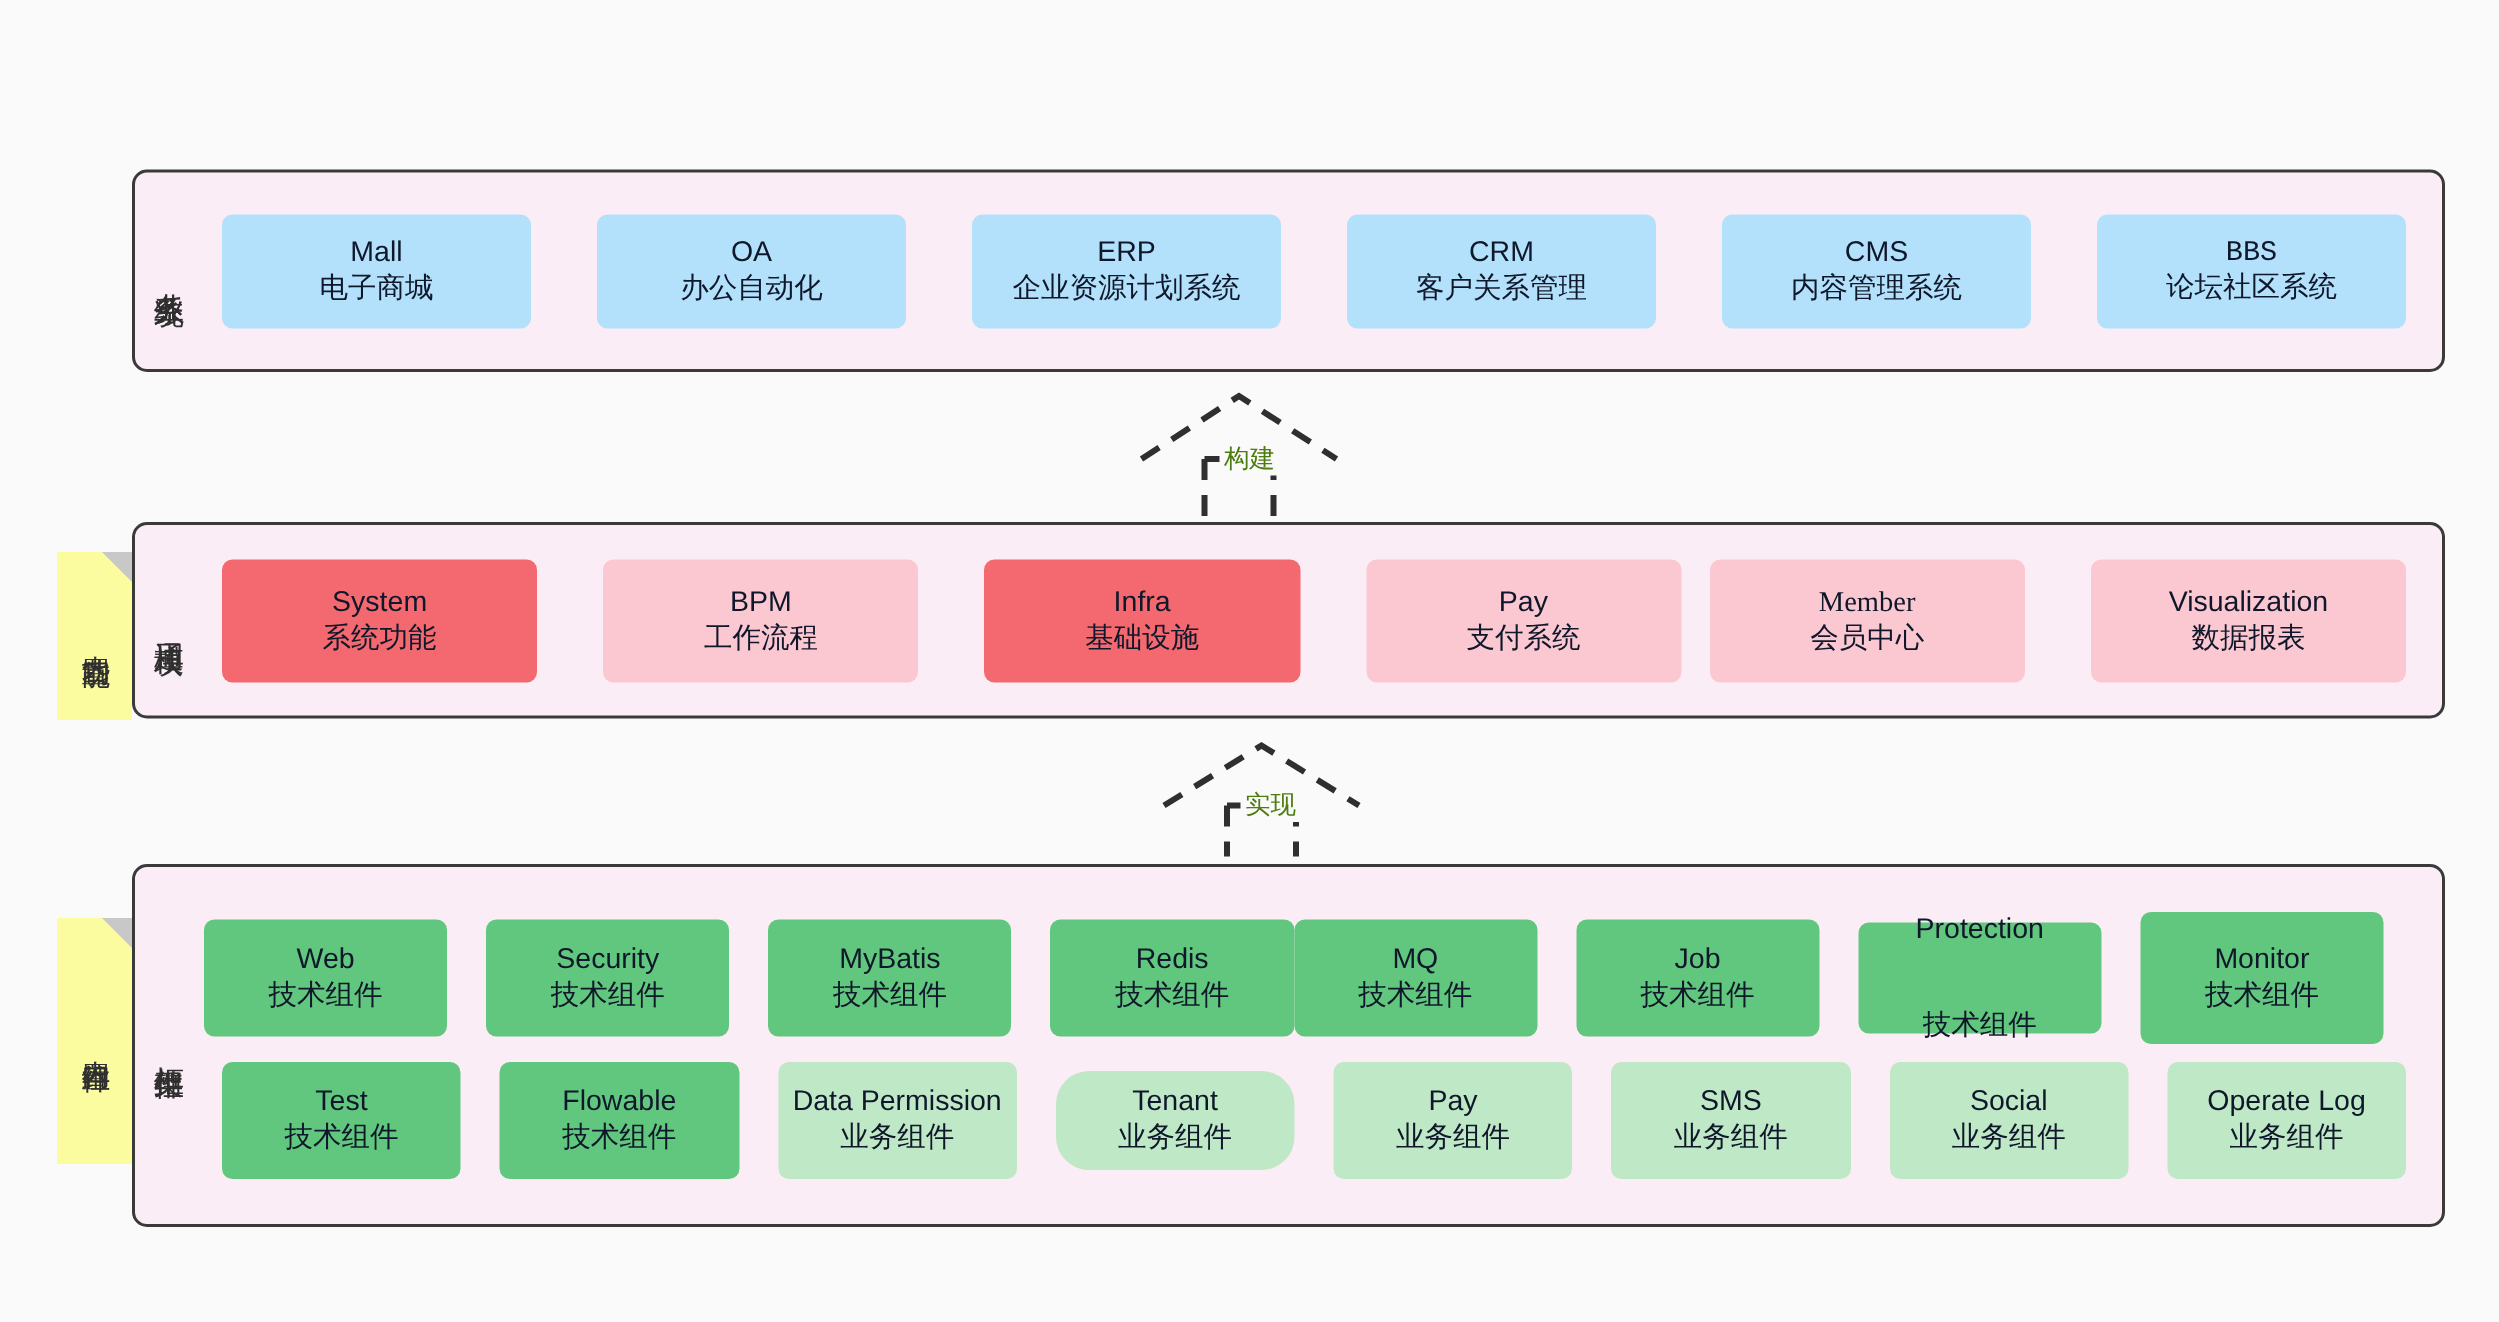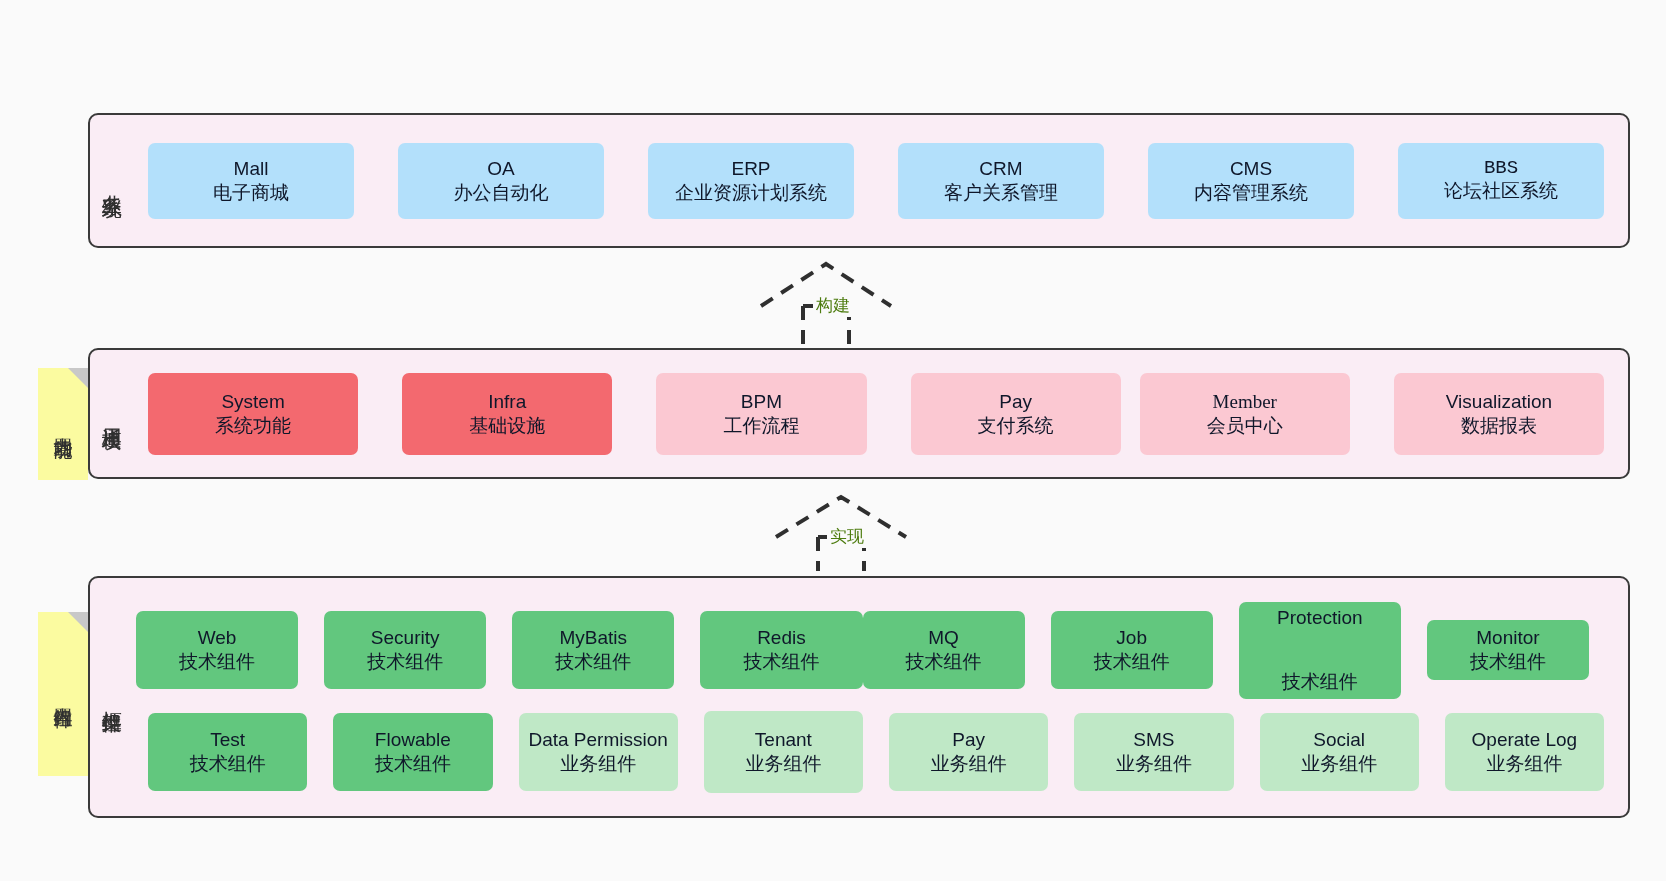--- a/index.html
+++ b/index.html
@@ -154,27 +154,27 @@
     <span class="fold"></span>
     <span>内置功能</span>
   </div>
   <div class="band" id="band-common" style="left:88px;top:348px;width:1542px;height:131px;">
     <div class="band-title">通用模块</div>
     <div class="band-body" id="body-common">
         <div class="card c-red" style="height: 82px; flex: 1 1 0px; margin-left: 14px;">
           <div class="t1">System</div>
           <div class="t2">系统功能</div>
         </div>
+        <div class="card c-pink" style="height: 82px; flex: 1 1 0px; margin-left: 44px;">
+          <div class="t1">BPM</div>
+          <div class="t2">工作流程</div>
+        </div>
         <div class="card c-red" style="height: 82px; flex: 1 1 0px; margin-left: 44px;">
           <div class="t1">Infra</div>
           <div class="t2">基础设施</div>
-        </div>
-        <div class="card c-pink" style="height: 82px; flex: 1 1 0px; margin-left: 44px;">
-          <div class="t1">BPM</div>
-          <div class="t2">工作流程</div>
         </div>
         <div class="card c-pink" style="height: 82px; flex: 1 1 0px; margin-left: 44px;">
           <div class="t1">Pay</div>
           <div class="t2">支付系统</div>
         </div>
         <div class="card c-pink" style="height: 82px; flex: 1 1 0px; margin-left: 19px; font-family: Liberation Serif, serif;">
           <div class="t1">Member</div>
           <div class="t2">会员中心</div>
         </div>
         <div class="card c-pink" style="height: 82px; flex: 1 1 0px; margin-left: 44px; margin-right: 14px;">
@@ -219,43 +219,43 @@
             <div class="t2">技术组件</div>
           </div>
           <div class="card c-green" style="height: 78px; flex: 1 1 0px; ">
             <div class="t1">MQ</div>
             <div class="t2">技术组件</div>
           </div>
           <div class="card c-green" style="height: 78px; flex: 1 1 0px; margin-left: 26px;">
             <div class="t1">Job</div>
             <div class="t2">技术组件</div>
           </div>
-          <div class="card c-green" style="height: 97px; flex: 1 1 0px; margin-left: 26px; gap: 40px;">
+          <div class="card c-green" style="height: 74px; flex: 1 1 0px; margin-left: 26px; gap: 40px;">
             <div class="t1">Protection</div>
             <div class="t2">技术组件</div>
           </div>
-          <div class="card c-green" style="height: 60px; flex: 1 1 0px; margin-left: 26px; margin-right: 29px;">
+          <div class="card c-green" style="height: 88px; flex: 1 1 0px; margin-left: 26px; margin-right: 29px;">
             <div class="t1">Monitor</div>
             <div class="t2">技术组件</div>
           </div>
         </div>
       <div class="row" id="fw-row2">
           <div class="card c-green" style="height: 78px; flex: 1 1 0px; margin-left: 14px;">
             <div class="t1">Test</div>
             <div class="t2">技术组件</div>
           </div>
           <div class="card c-green" style="height: 78px; flex: 1 1 0px; margin-left: 26px;">
             <div class="t1">Flowable</div>
             <div class="t2">技术组件</div>
           </div>
           <div class="card c-lgreen" style="height: 78px; flex: 1 1 0px; margin-left: 26px;">
             <div class="t1">Data Permission</div>
             <div class="t2">业务组件</div>
           </div>
-          <div class="card c-lgreen" style="height: 82px; flex: 1 1 0px; margin-left: 26px;">
+          <div class="card c-lgreen" style="height: 66px; flex: 1 1 0px; margin-left: 26px; border-radius: 22px;">
             <div class="t1">Tenant</div>
             <div class="t2">业务组件</div>
           </div>
           <div class="card c-lgreen" style="height: 78px; flex: 1 1 0px; margin-left: 26px;">
             <div class="t1">Pay</div>
             <div class="t2">业务组件</div>
           </div>
           <div class="card c-lgreen" style="height: 78px; flex: 1 1 0px; margin-left: 26px;">
             <div class="t1">SMS</div>
             <div class="t2">业务组件</div>

